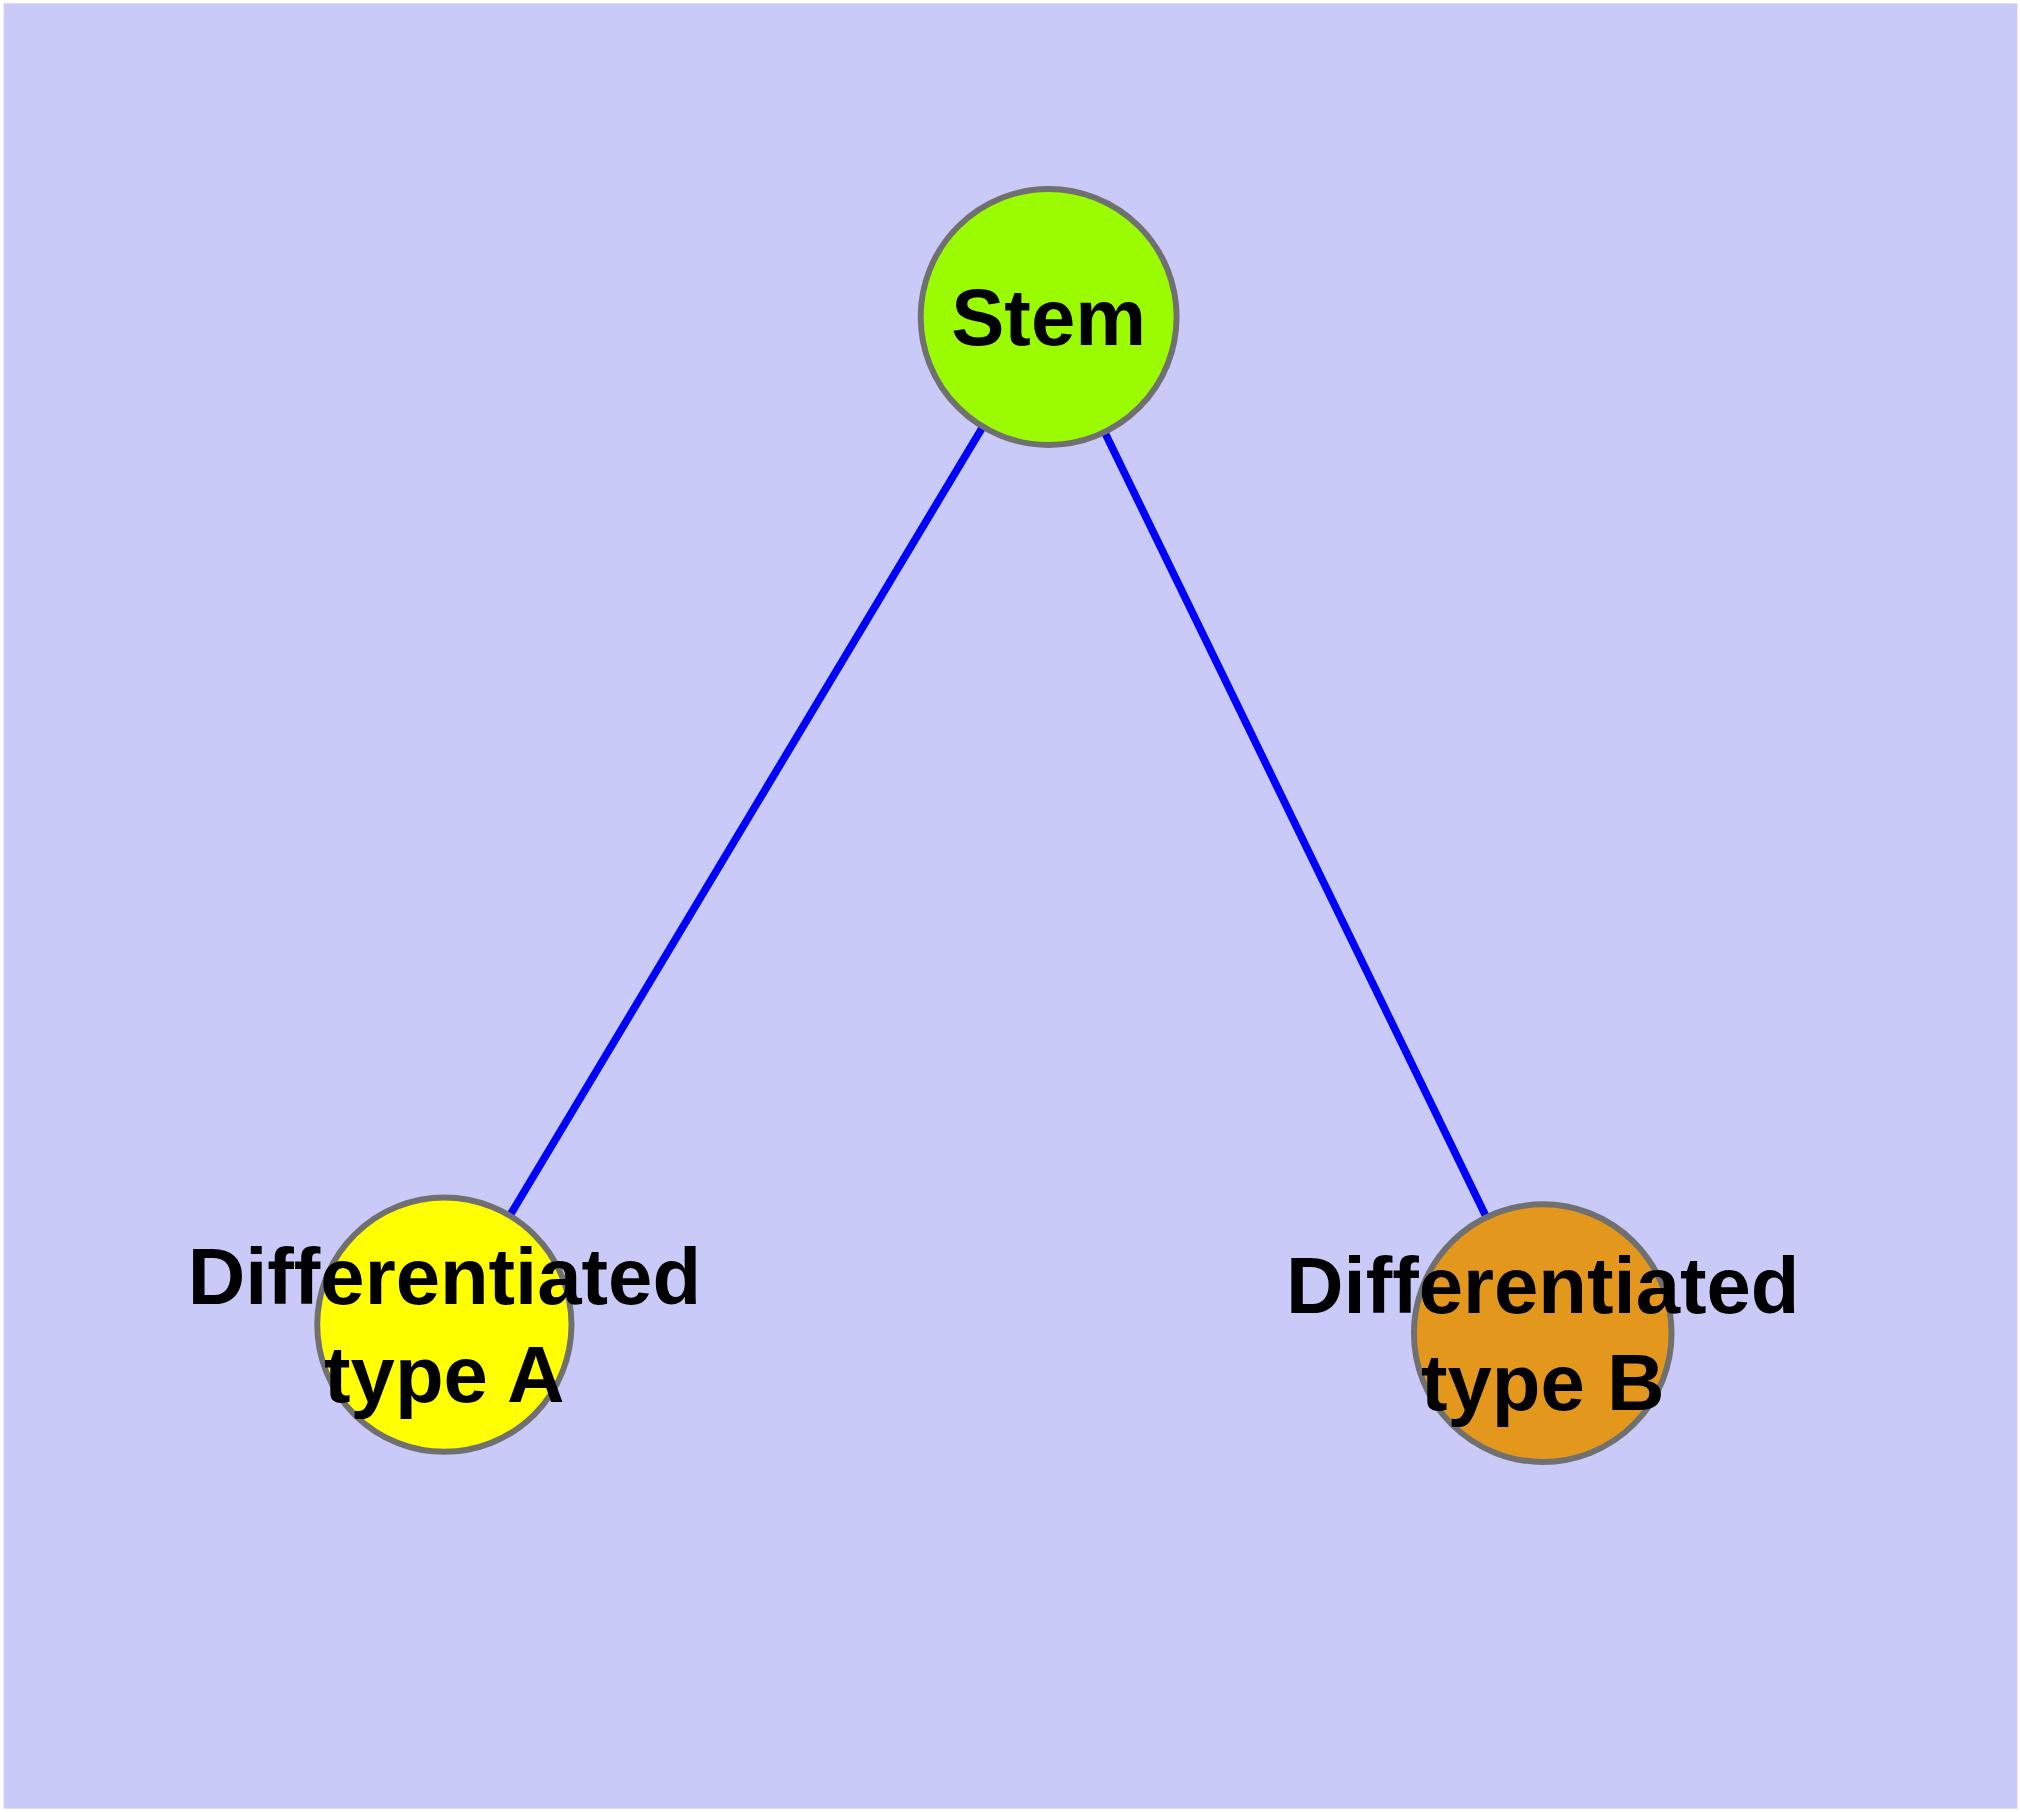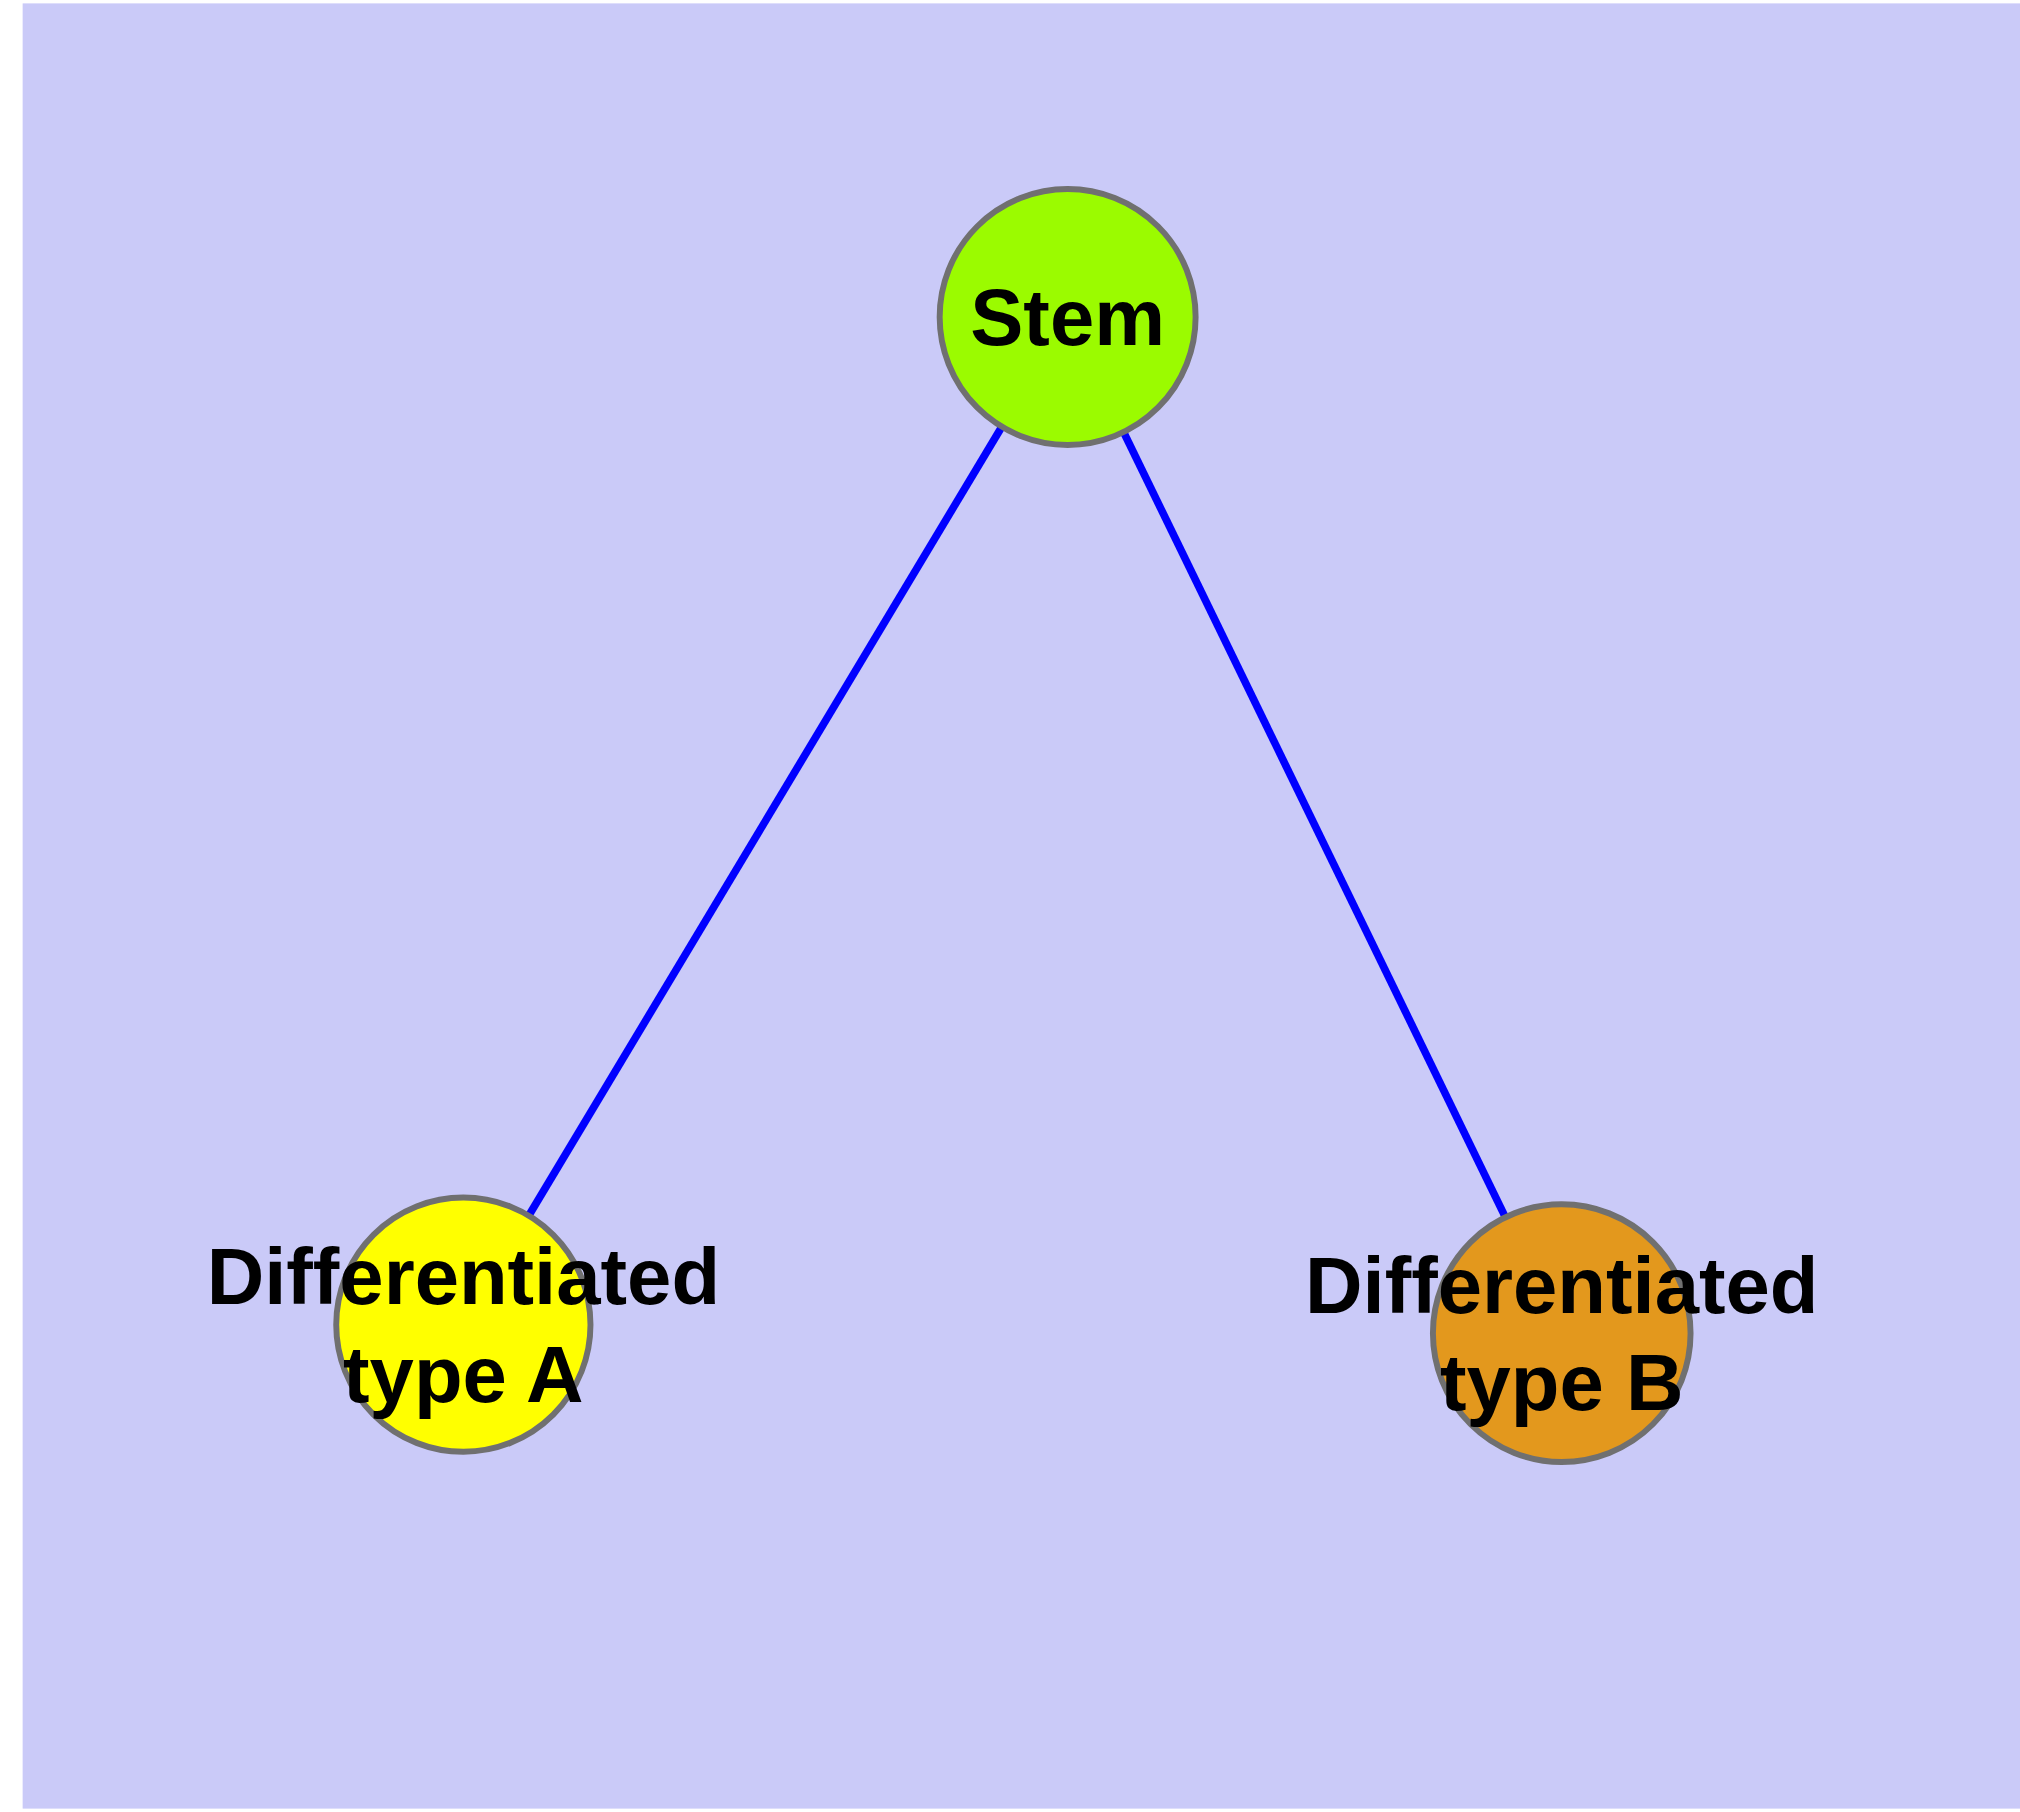--- a/index.html
+++ b/index.html
@@ -7,21 +7,20 @@
     padding: 0;
     background: #ffffff;
     width: 2021px;
     height: 1812px;
     overflow: hidden;
   }
   .diagram-wrap {
     position: relative;
     width: 1665px;
     height: 1812px;
-    margin-left: 19px;
   }
   svg {
     display: block;
   }
   .node-label {
     font-family: "Liberation Sans", sans-serif;
     font-weight: bold;
     font-size: 94px;
     text-anchor: middle;
   }

